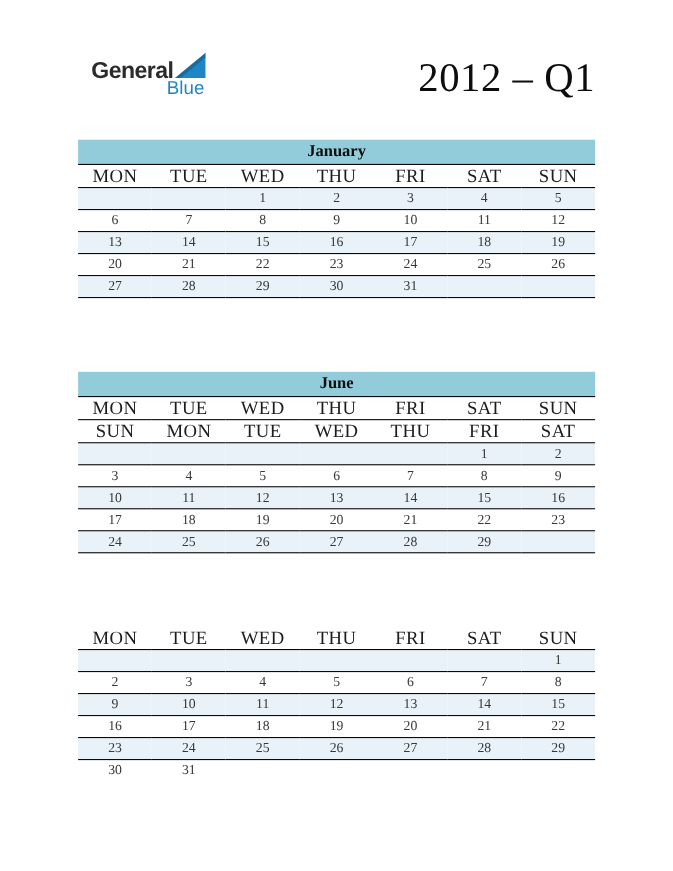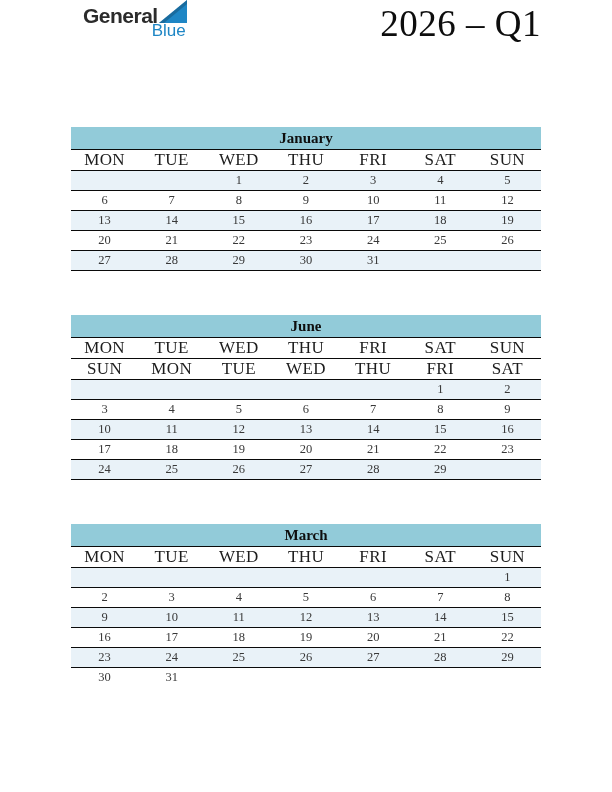--- a/index.html
+++ b/index.html
@@ -15,21 +15,21 @@
     width:612px;height:792px;
     font-family:"Liberation Serif",serif;
     overflow:hidden;
   }
   .sheet{width:612px;height:792px;background:#fff;}
   .content{width:470px;margin:0 auto;}
 
   
   .masthead{
     display:flex;justify-content:space-between;align-items:flex-start;
-    height:100px;margin-bottom:27px;
+    padding-top:48px;height:100px;margin-bottom:27px;
   }
   .logo{display:inline-block;margin-left:12px;}
   .logo-row1{display:flex;align-items:flex-end;}
   .logo-general{
     font-family:"Liberation Sans",sans-serif;
     font-size:21px;font-weight:600;color:#2b2b2b;letter-spacing:-0.5px;
     line-height:22px;
   }
   .logo-triangle{display:inline-block;margin-left:1px;}
   .logo-row2{
@@ -38,21 +38,21 @@
     font-size:17px;font-weight:500;color:var(--logo-blue);
     line-height:22px;
   }
   .quarter-title{
     font-family:"Liberation Serif",serif;
     font-size:37px;color:#0d0d0d;line-height:44px;letter-spacing:0.5px;
     margin-top:2px;
   }
 
   
-  .month{margin-bottom:44px;}
+  .month{margin-bottom:67px;}
   .band{
     height:23px;line-height:23px;background:var(--band);
     border-bottom:1px solid var(--line);
     text-align:center;font-weight:bold;font-size:15px;color:#0e0e0e;
   }
   table{width:100%;border-collapse:collapse;table-layout:fixed;}
   thead th{
     font-weight:normal;font-size:17px;color:#1c1c1c;
     height:20px;border-bottom:1px solid var(--line);
     letter-spacing:0.4px;text-align:center;
@@ -77,21 +77,21 @@
           <span class="logo-general">General</span>
           <span class="logo-triangle">
             <svg width="28" height="23" viewBox="0 0 28 23">
               <polygon points="28,0 28,23 0,23" fill="#1e86c5"></polygon>
               <polygon points="28,0 28,4 5,23 0,23" fill="#15557e" opacity="0.55"></polygon>
             </svg>
           </span>
         </div>
         <div class="logo-row2">Blue</div>
       </div>
-      <div class="quarter-title">2026 – Q1</div>
+      <div class="quarter-title">2012 – Q1</div>
     </div>
 
     <section class="month" data-month-index="0">
       <div class="band">
         <span>January</span>
       </div>
       <table>
         <thead>
             <tr>
               <th>MON</th>
@@ -222,23 +222,20 @@
               <td>27</td>
               <td>28</td>
               <td>29</td>
               <td></td>
             </tr>
           </tbody>
       </table>
     </section>
 
     <section class="month" data-month-index="2" data-open-bottom="true">
-      <div class="band">
-        <span>March</span>
-      </div>
       <table>
         <thead>
             <tr>
               <th>MON</th>
               <th>TUE</th>
               <th>WED</th>
               <th>THU</th>
               <th>FRI</th>
               <th>SAT</th>
               <th>SUN</th>

